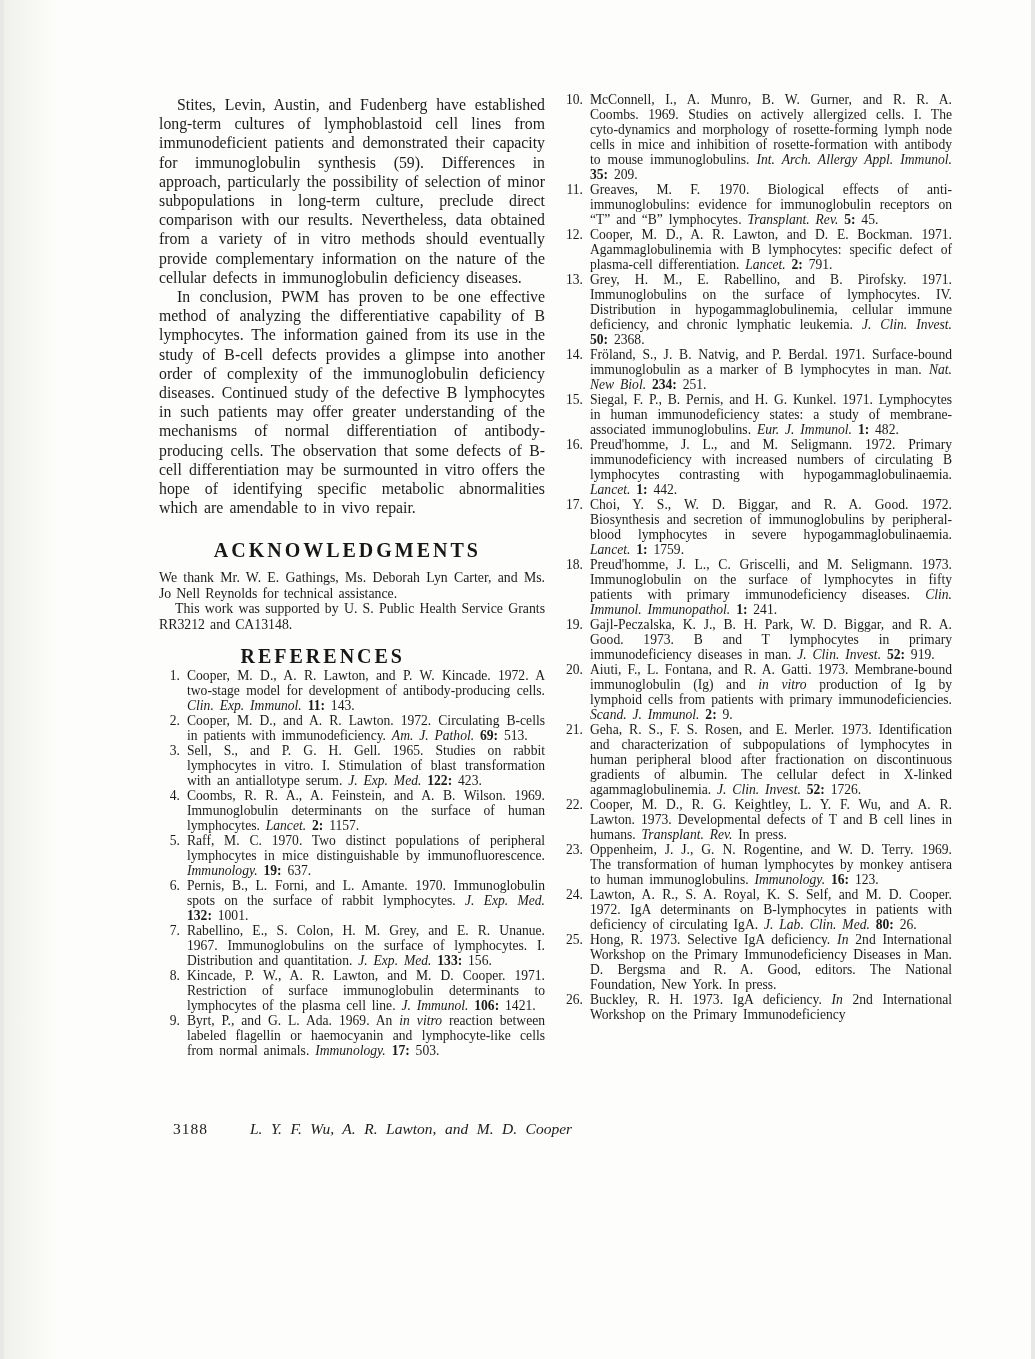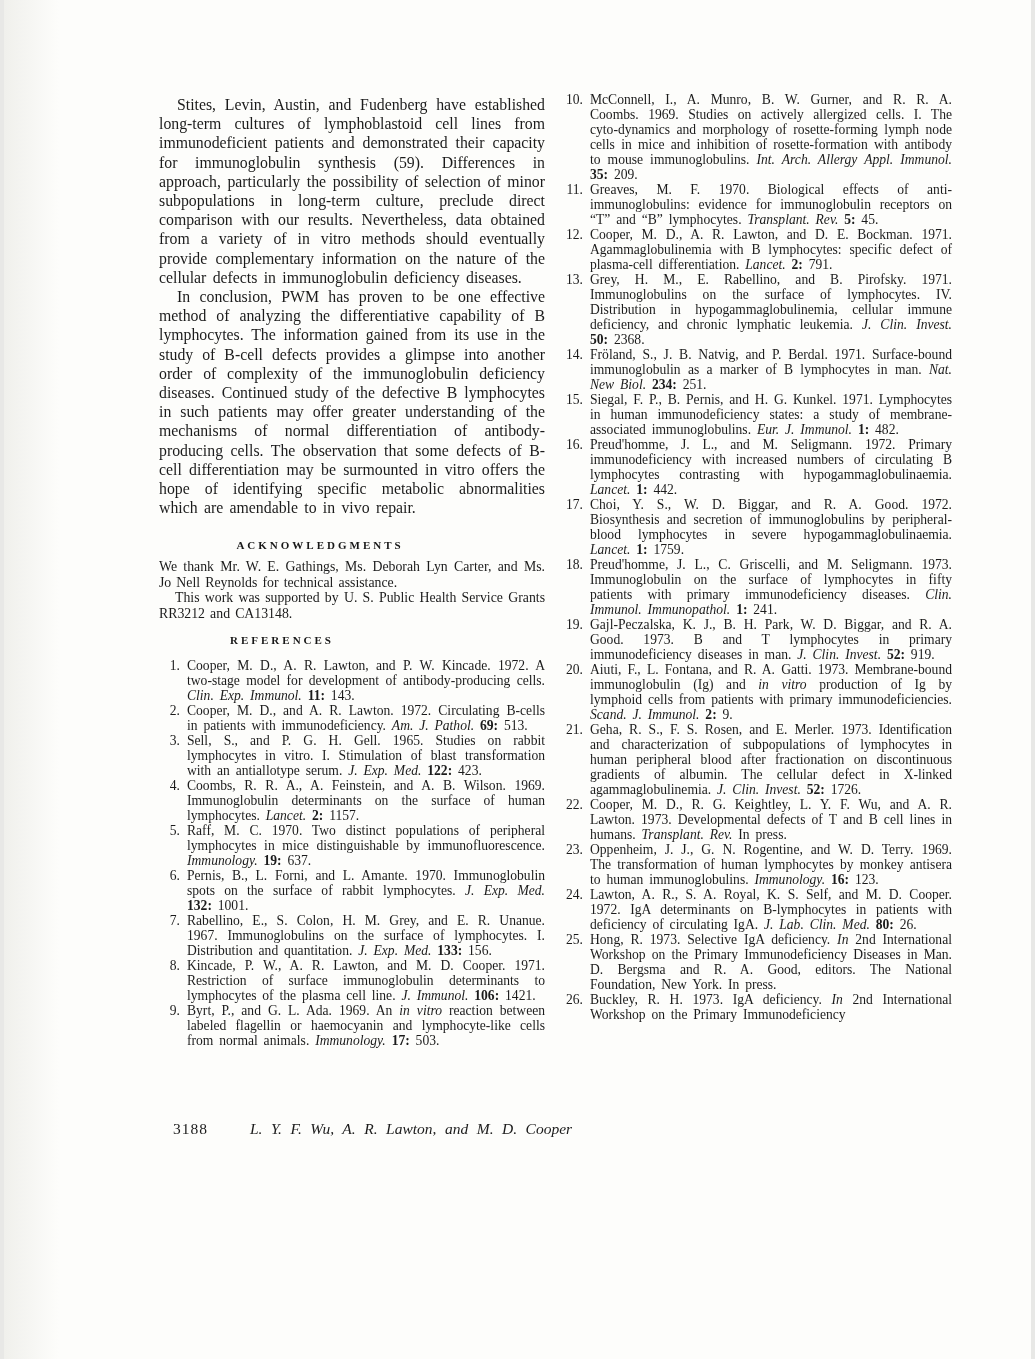--- a/index.html
+++ b/index.html
@@ -29,28 +29,28 @@
     margin: 0;
     font-size: 15.8px;
     line-height: 19.2px;
     text-align: justify;
     word-spacing: 0.15em;
   }
   p.body.indent { text-indent: 18px; }
 
   h2.sec-heading {
     margin: 0;
-    font-size: 11px;
+    font-size: 20px;
     font-weight: bold;
     letter-spacing: 3px;
-    text-align: center;
+    text-align: right;
     color: #181818;
   }
   h2.ack-heading { margin-top: 22px; margin-bottom: 8px; padding-right: 64px; }
-  h2.ref-heading { margin-top: 13px; margin-bottom: 12px; padding-right: 140px; }
+  h2.ref-heading { margin-top: 13px; margin-bottom: 0; padding-right: 140px; }
 
   p.ack {
     margin: 0;
     font-size: 13.8px;
     line-height: 15.4px;
     text-align: justify;
     word-spacing: 0.12em;
   }
   p.ack.indent { text-indent: 16px; }
 

